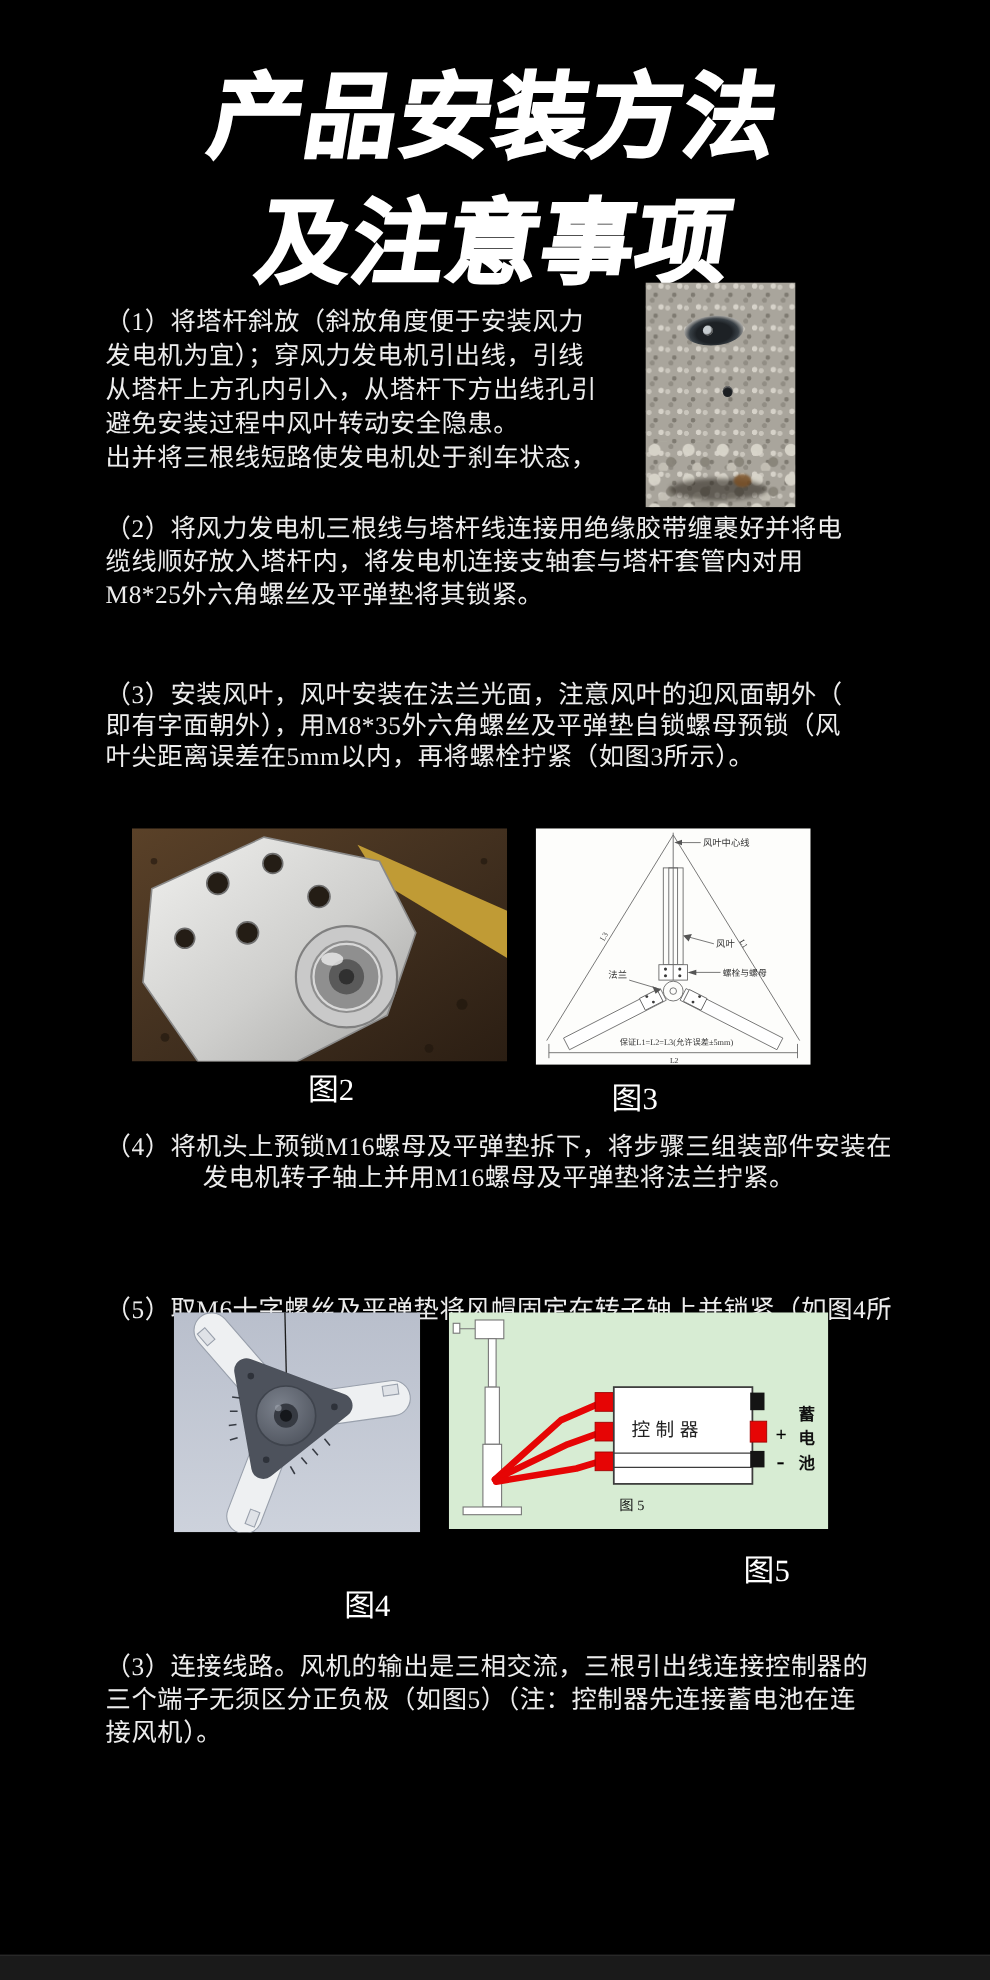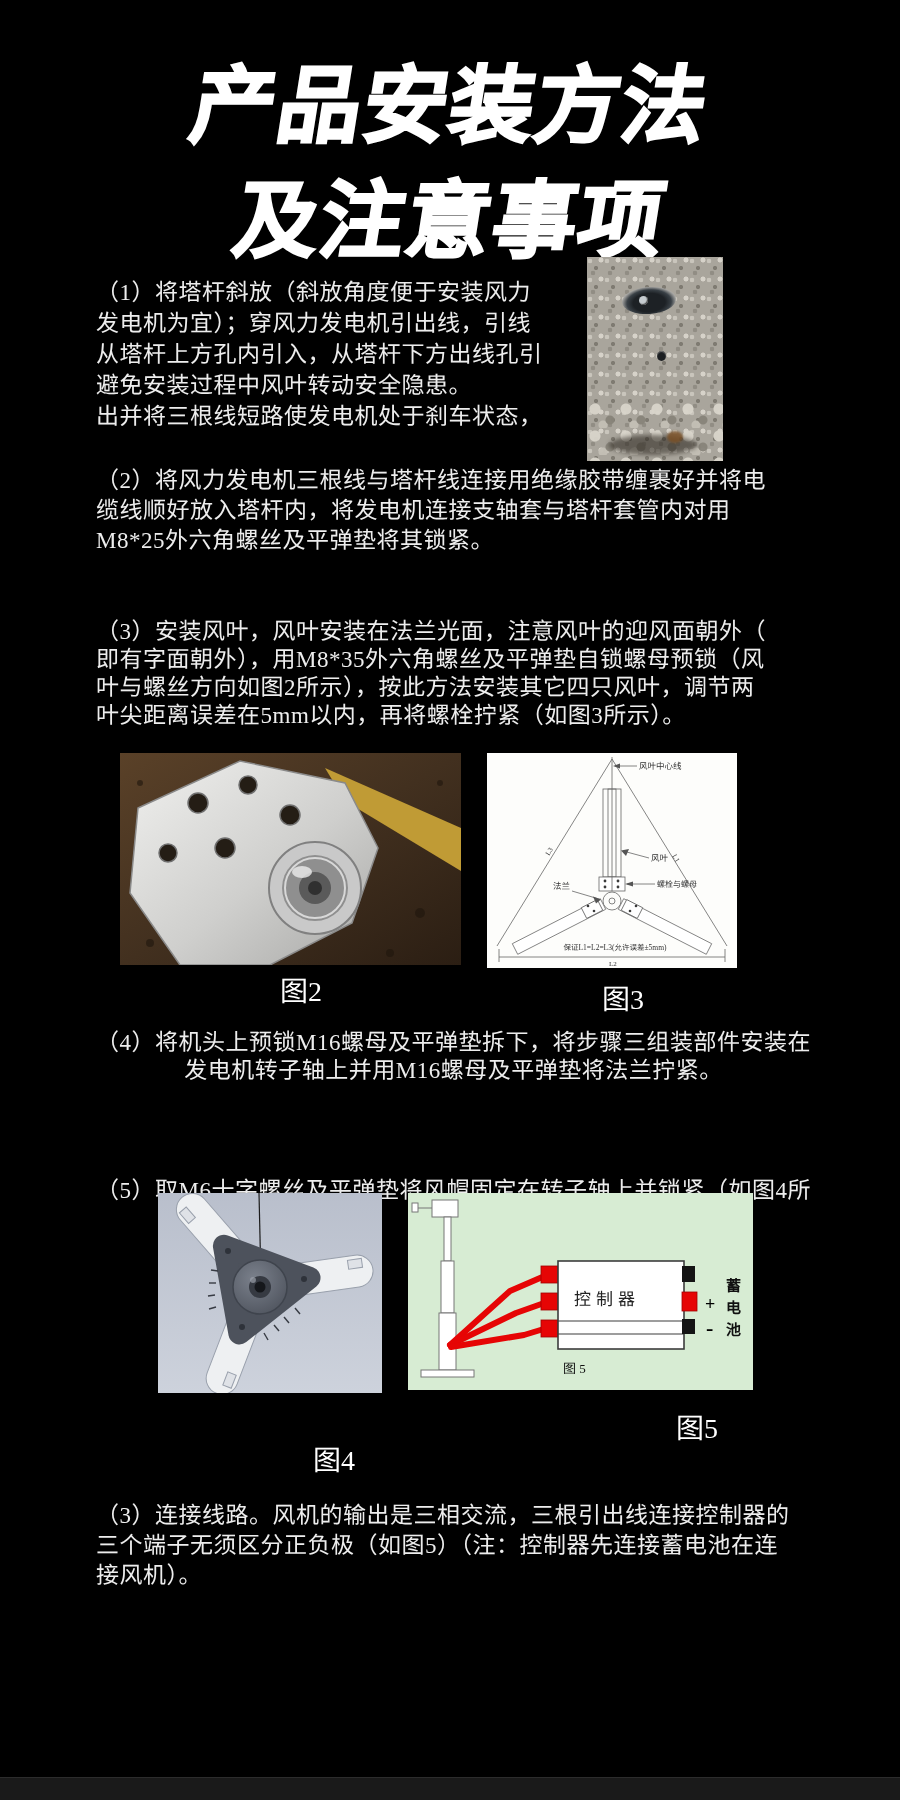--- a/index.html
+++ b/index.html
@@ -78,21 +78,20 @@
 
   <div class="para" style="top:466px;line-height:30px;">
     <span class="tline">（2）将风力发电机三根线与塔杆线连接用绝缘胶带缠裹好并将电</span>
     <span class="tline">缆线顺好放入塔杆内，将发电机连接支轴套与塔杆套管内对用</span>
     <span class="tline">M8*25外六角螺丝及平弹垫将其锁紧。</span>
   </div>
 
   <div class="para" style="top:618px;line-height:28px;">
     <span class="tline">（3）安装风叶，风叶安装在法兰光面，注意风叶的迎风面朝外（</span>
     <span class="tline">即有字面朝外），用M8*35外六角螺丝及平弹垫自锁螺母预锁（风</span>
-    <span class="tline">叶与螺丝方向如图2所示），按此方法安装其它四只风叶，调节两</span>
     <span class="tline">叶尖距离误差在5mm以内，再将螺栓拧紧（如图3所示）。</span>
   </div>
 
   <svg class="figsvg" style="left:120px;top:753px;" width="341" height="212" viewBox="0 0 341 212">
     <defs>
       <linearGradient id="metalg" x1="0" y1="0" x2="1" y2="1">
         <stop offset="0" stop-color="#f0f0ee"></stop>
           <stop offset=".55" stop-color="#cfcfcd"></stop>
           <stop offset="1" stop-color="#a8a8a6"></stop>
       </linearGradient>
@@ -174,21 +173,21 @@
     <text x="164" y="108" font-size="8.5" fill="#333">风叶</text>
     <text x="170" y="134" font-size="8" fill="#333">螺栓与螺母</text>
     <text x="66" y="136" font-size="8.5" fill="#333">法兰</text>
     <text x="128" y="197" font-size="7.5" fill="#333" text-anchor="middle">保证L1=L2=L3(允许误差±5mm)</text>
     <text x="185" y="103" font-size="7" fill="#333" transform="rotate(58.5 185 103)">L1</text>
     <text x="62" y="103" font-size="7" fill="#333" transform="rotate(-58.5 62 103)">L3</text>
     <text x="122" y="213" font-size="7" fill="#333">L2</text>
   </svg>
 
   <div class="figcap" style="left:122px;top:975px;">图2</div>
-  <div class="figcap" style="left:444px;top:983px;">图3</div>
+  <div class="figcap" style="left:398px;top:983px;">图3</div>
 
   <div class="para" style="top:1029px;line-height:28px;text-align:center;">
     <span class="tline">（4）将机头上预锁M16螺母及平弹垫拆下，将步骤三组装部件安装在</span>
     <span class="tline">发电机转子轴上并用M16螺母及平弹垫将法兰拧紧。</span>
   </div>
 
   <div class="para" style="top:1176px;line-height:30px;text-align:center;">
     <span class="tline">（5）取M6十字螺丝及平弹垫将风帽固定在转子轴上并锁紧（如图4所</span>
     <span class="tline">示）。</span>
   </div>

